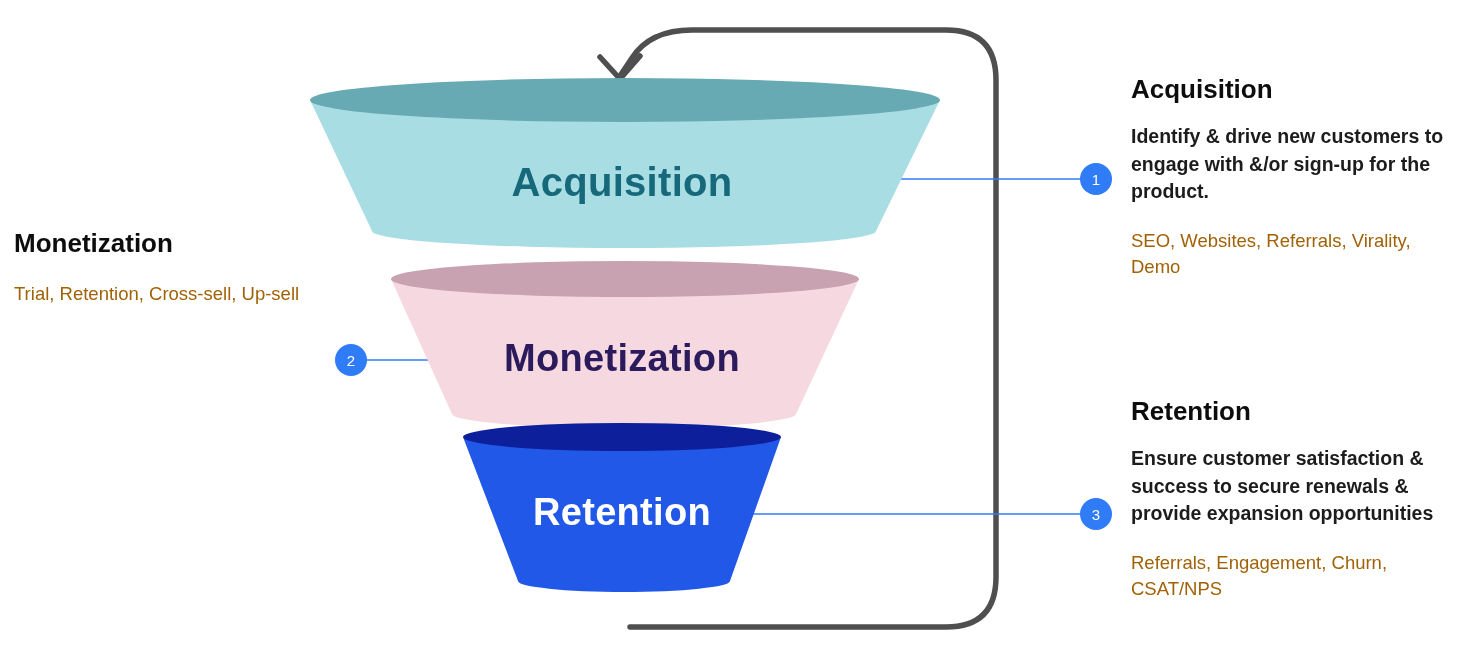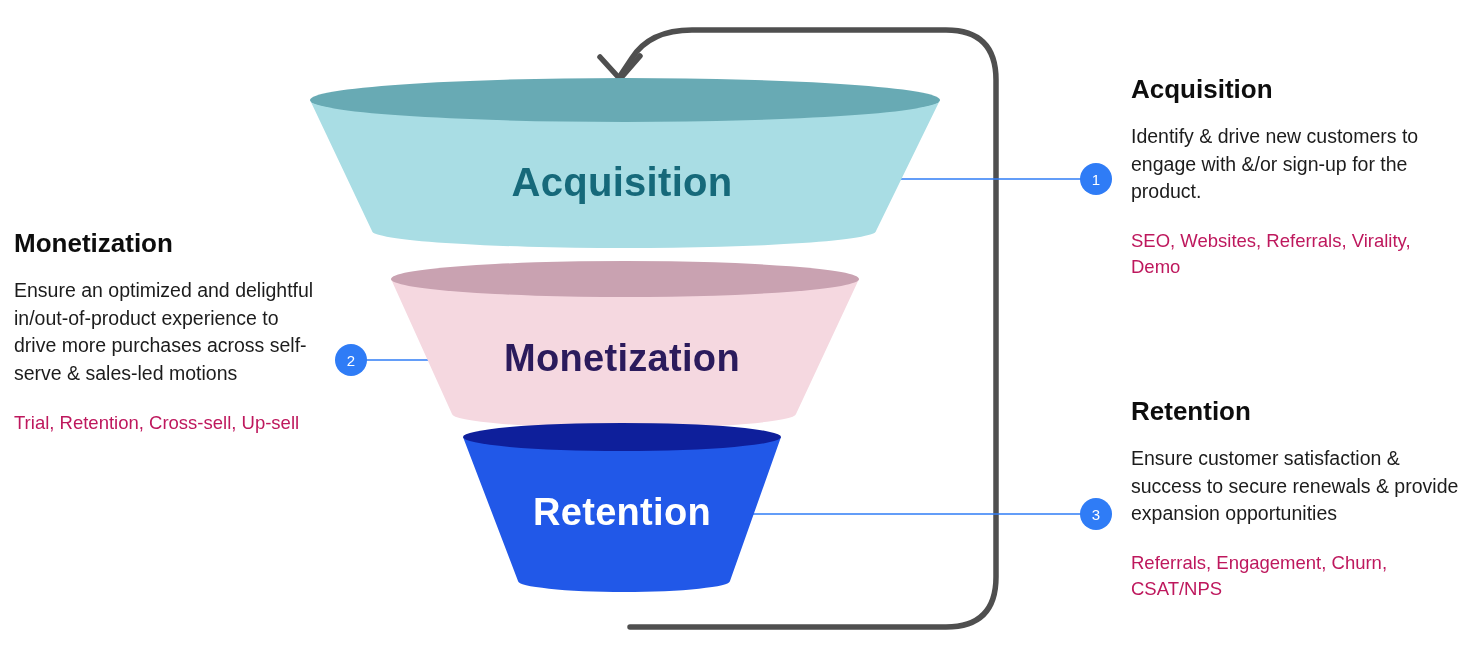--- a/index.html
+++ b/index.html
@@ -24,22 +24,22 @@
     letter-spacing: 0.3px;
     pointer-events: none;
   }
   .label-acquisition { left: 322px; top: 160px; width: 600px; font-size: 40px; color: #16697a; }
   .label-monetization { left: 322px; top: 337px; width: 600px; font-size: 38px; color: #2b1b5c; }
   .label-retention { left: 322px; top: 491px; width: 600px; font-size: 38px; color: #ffffff; }
 
   
   .annotation { position: absolute; }
   .ann-title { font-size: 26px; font-weight: 700; color: #0d0d0d; margin-bottom: 18px; }
-  .ann-desc { font-size: 19.5px; line-height: 1.42; color: #1c1c1c; }
-  .ann-tags { font-size: 18.5px; line-height: 1.42; color: #be185d; margin-top: 22px; }
+  .ann-desc { font-size: 19.5px; line-height: 1.42; color: #1c1c1c; font-weight: bold; }
+  .ann-tags { font-size: 18.5px; line-height: 1.42; color: #a16207; margin-top: 22px; }
   .ann-acquisition { left: 1131px; top: 74px; width: 332px; }
   .ann-monetization { left: 14px; top: 228px; width: 300px; }
   .ann-retention { left: 1131px; top: 396px; width: 334px; }
 
   
   .badge {
     position: absolute;
     width: 32px;
     height: 32px;
     border-radius: 50%;
@@ -84,21 +84,20 @@
   <div class="stage-label label-retention">Retention</div>
 
   <div class="annotation ann-acquisition">
     <div class="ann-title">Acquisition</div>
     <div class="ann-desc">Identify &amp; drive new customers to engage with &amp;/or sign-up for the product.</div>
     <div class="ann-tags">SEO, Websites, Referrals, Virality, Demo</div>
   </div>
 
   <div class="annotation ann-monetization">
     <div class="ann-title">Monetization</div>
-    <div class="ann-desc">Ensure an optimized and delightful in/out-of-product experience to drive more purchases across self-serve &amp; sales-led motions</div>
     <div class="ann-tags">Trial, Retention, Cross-sell, Up-sell</div>
   </div>
 
   <div class="annotation ann-retention">
     <div class="ann-title">Retention</div>
     <div class="ann-desc">Ensure customer satisfaction &amp; success to secure renewals &amp; provide expansion opportunities</div>
     <div class="ann-tags">Referrals, Engagement, Churn, CSAT/NPS</div>
   </div>
 
   <div class="badge badge-1">1</div>

